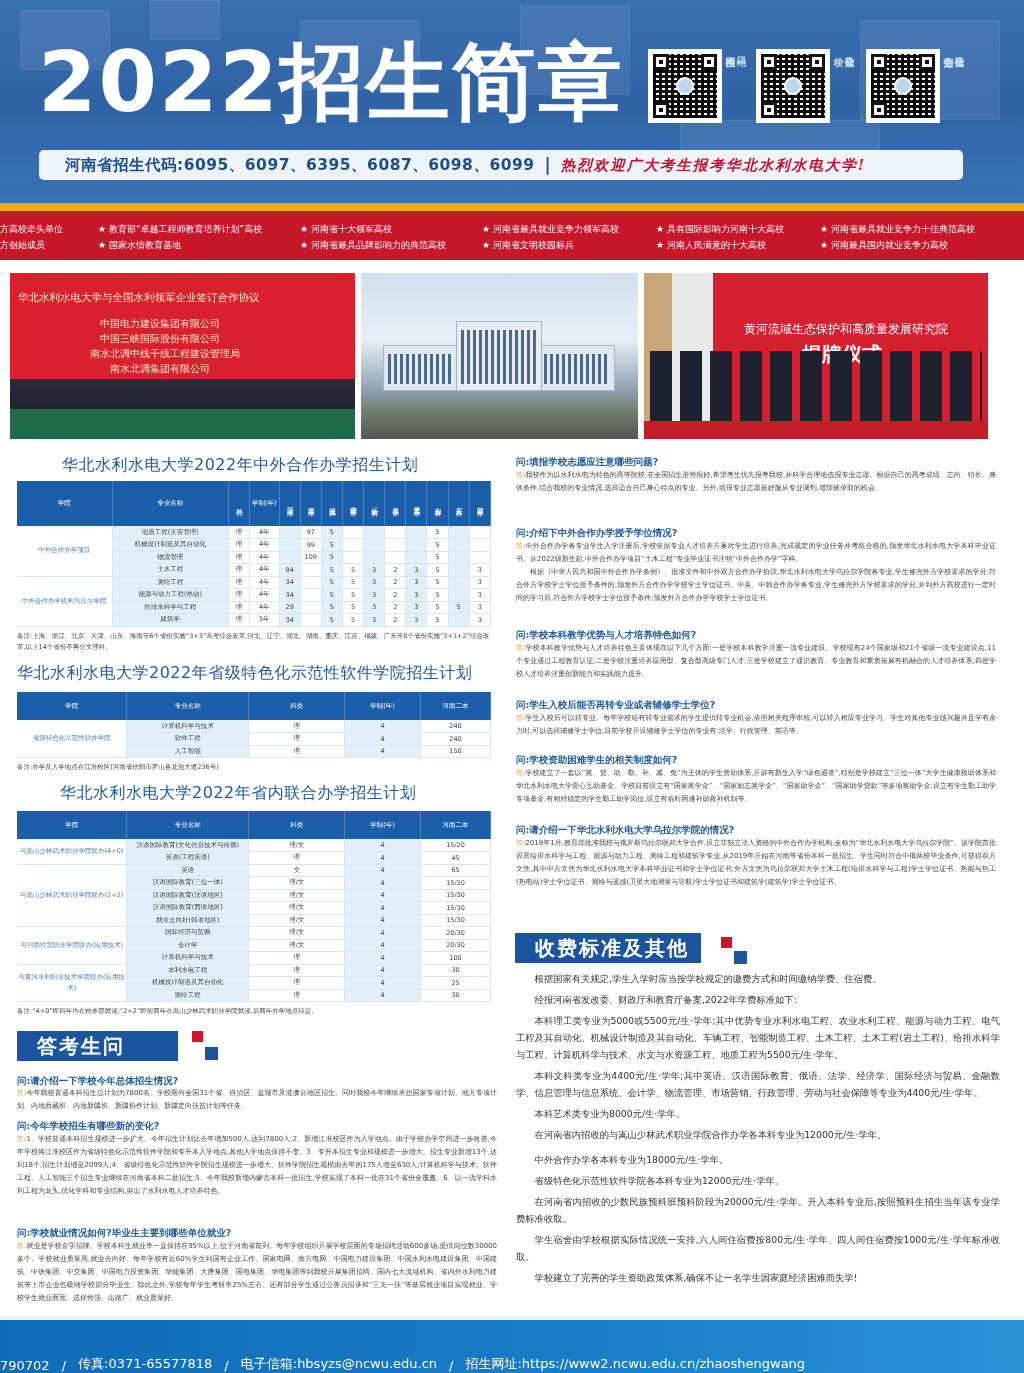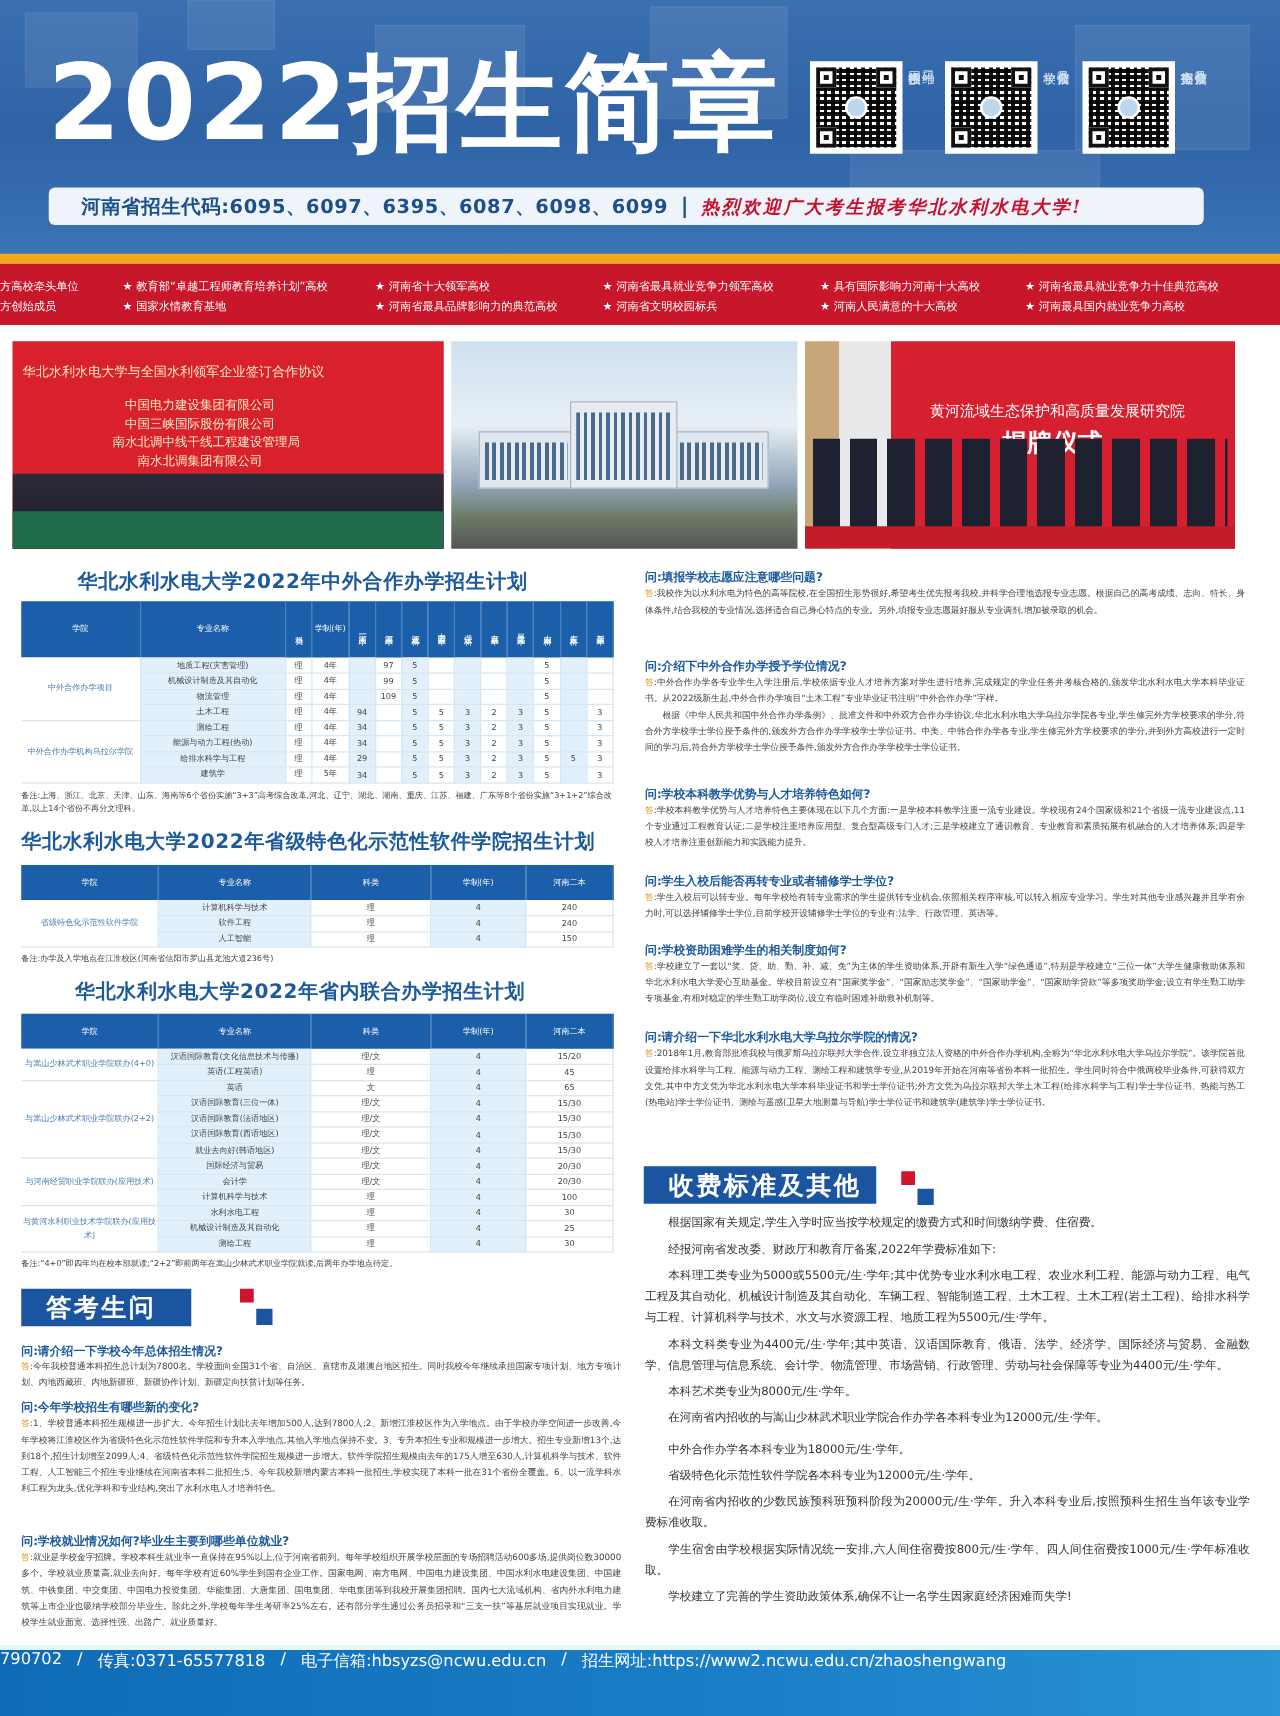--- a/index.html
+++ b/index.html
@@ -33,40 +33,40 @@
 .crowd-t{position:absolute;left:0;right:0;bottom:0;height:30px;background:#1f6b4a}
 .bld-main{position:absolute;left:95px;top:48px;width:86px;height:70px;background:#e6ecf2;border:1px solid #a9b6c4}
 .bld-l{position:absolute;left:22px;top:72px;width:76px;height:46px;background:#dfe6ee;border:1px solid #a9b6c4}
 .bld-r{position:absolute;left:178px;top:72px;width:76px;height:46px;background:#dfe6ee;border:1px solid #a9b6c4}
 .win{position:absolute;left:4px;right:4px;top:8px;bottom:6px;background:repeating-linear-gradient(90deg,#4a6a8c 0 3px,#e6ecf2 3px 6px)}
 .p3 .banner1{position:absolute;left:100px;top:48px;color:#fff;font-weight:normal;font-size:12px;white-space:nowrap}
 .p3 .banner2{position:absolute;left:158px;top:68px;color:#fff;font-weight:bold;font-size:20px;white-space:nowrap}
 .people{position:absolute;left:6px;right:6px;bottom:8px;height:80px;background:repeating-linear-gradient(90deg,#1e2230 0 22px,transparent 22px 30px)}
 .floor{position:absolute;left:0;right:0;bottom:0;height:18px;background:#c51c2a}
 
-.sec-title{position:absolute;color:#1d5a9c;font-weight:bold;font-size:16px;white-space:nowrap;letter-spacing:0.5px}
+.sec-title{position:absolute;color:#1d5a9c;font-weight:normal;font-size:16px;white-space:nowrap;letter-spacing:0.5px}
 table.t{position:absolute;border-collapse:collapse;font-size:6.5px;color:#444}
 table.t th{background:#1b5ea9;color:#fff;font-weight:normal;text-align:center;border-right:1px solid #4a82c0;padding:0 1px;line-height:9px}
 table.t td{text-align:center;border-bottom:1px solid #d6e6f3;border-right:1px solid #d6e6f3;height:12.5px;padding:0 1px;white-space:nowrap}
 table.t td.shade{background:#e2f0fb}
 table.t td.college{color:#4a7db3;background:#fff;line-height:11px;white-space:normal}
 .note{position:absolute;font-size:6.5px;color:#444;line-height:11px}
 
 .tag{position:absolute;height:30px;background:#1b55a0;color:#fff;font-size:20px;font-weight:bold;display:flex;align-items:center;padding-left:20px;letter-spacing:2px}
 .tag-deco-r{position:absolute;width:11px;height:11px;background:#d0142c}
 .tag-deco-b{position:absolute;width:13px;height:13px;background:#1b55a0}
 
 .q{position:absolute;color:#1d5a9c;font-weight:bold;font-size:9.5px;white-space:nowrap}
 .a{position:absolute;color:#444;font-size:7px;line-height:13px;text-align:justify}
 .a .alab{color:#e5962a}
 
 .fee{position:absolute;left:516px;width:484px;font-size:9.3px;color:#333;line-height:17px;text-align:justify}
 .fee p{text-indent:2em}
 
-.footer{position:absolute;left:0;top:1320px;width:1024px;height:53px;background:linear-gradient(90deg,#0f6bb6 0%,#1a7fc8 60%,#2a93d6 100%);color:#fff;font-size:13px;display:flex;align-items:flex-start;padding-left:0;white-space:nowrap}
+.footer{position:absolute;left:0;top:1320px;width:1024px;height:53px;background:linear-gradient(90deg,#0f6bb6 0%,#1a7fc8 60%,#2a93d6 100%);color:#fff;font-size:13px;display:flex;align-items:flex-end;padding-left:0;white-space:nowrap}
 .footer .sl{margin:0 12px}
 .cyan-line{position:absolute;left:0;top:1316px;width:1024px;height:4px;background:#e7f6f8}
 </style>
 </head>
 <body>
 
 <div class="hero">
   <div class="bldg" style="left:20px;top:10px;width:90px;height:60px"></div>
   <div class="bldg" style="left:150px;top:0;width:70px;height:40px"></div>
   <div class="bldg" style="left:300px;top:20px;width:120px;height:70px"></div>
@@ -434,21 +434,21 @@
       <tr>
         <td class="shade">测绘工程</td>
         <td>理</td>
         <td class="shade">4</td>
         <td>30</td>
       </tr>
     </tbody>
 </table>
 <div class="note" style="left:17px;top:1006px">备注:“4+0”即四年均在校本部就读;“2+2”即前两年在嵩山少林武术职业学院就读,后两年办学地点待定。</div>
 
-<div class="tag" style="left:17px;top:1031px;width:136px">
+<div class="tag" style="left:17px;top:1031px;width:161px">
     <span>答考生问</span>
   </div>
 <div class="tag-deco-r" style="left:192px;top:1031px"></div>
 <div class="tag-deco-b" style="left:205px;top:1047px"></div>
 
 <div class="q" style="left:17px;top:1075px">问:请介绍一下学校今年总体招生情况?</div>
 <div class="a" style="left:17px;top:1087px;width:480px"><span class="alab">答</span><span>:今年我校普通本科招生总计划为7800名。学校面向全国31个省、自治区、直辖市及港澳台地区招生。同时我校今年继续承担国家专项计划、地方专项计划、内地西藏班、内地新疆班、新疆协作计划、新疆定向扶贫计划等任务。</span></div>
 <div class="q" style="left:17px;top:1120px">问:今年学校招生有哪些新的变化?</div>
 <div class="a" style="left:17px;top:1133px;width:480px"><span class="alab">答</span><span>:1、学校普通本科招生规模进一步扩大。今年招生计划比去年增加500人,达到7800人;2、新增江淮校区作为入学地点。由于学校办学空间进一步改善,今年学校将江淮校区作为省级特色化示范性软件学院和专升本入学地点,其他入学地点保持不变。3、专升本招生专业和规模进一步增大。招生专业新增13个,达到18个,招生计划增至2099人;4、省级特色化示范性软件学院招生规模进一步增大。软件学院招生规模由去年的175人增至630人,计算机科学与技术、软件工程、人工智能三个招生专业继续在河南省本科二批招生;5、今年我校新增内蒙古本科一批招生,学校实现了本科一批在31个省份全覆盖。6、以一流学科水利工程为龙头,优化学科和专业结构,突出了水利水电人才培养特色。</span></div>
 <div class="q" style="left:17px;top:1227px">问:学校就业情况如何?毕业生主要到哪些单位就业?</div>

